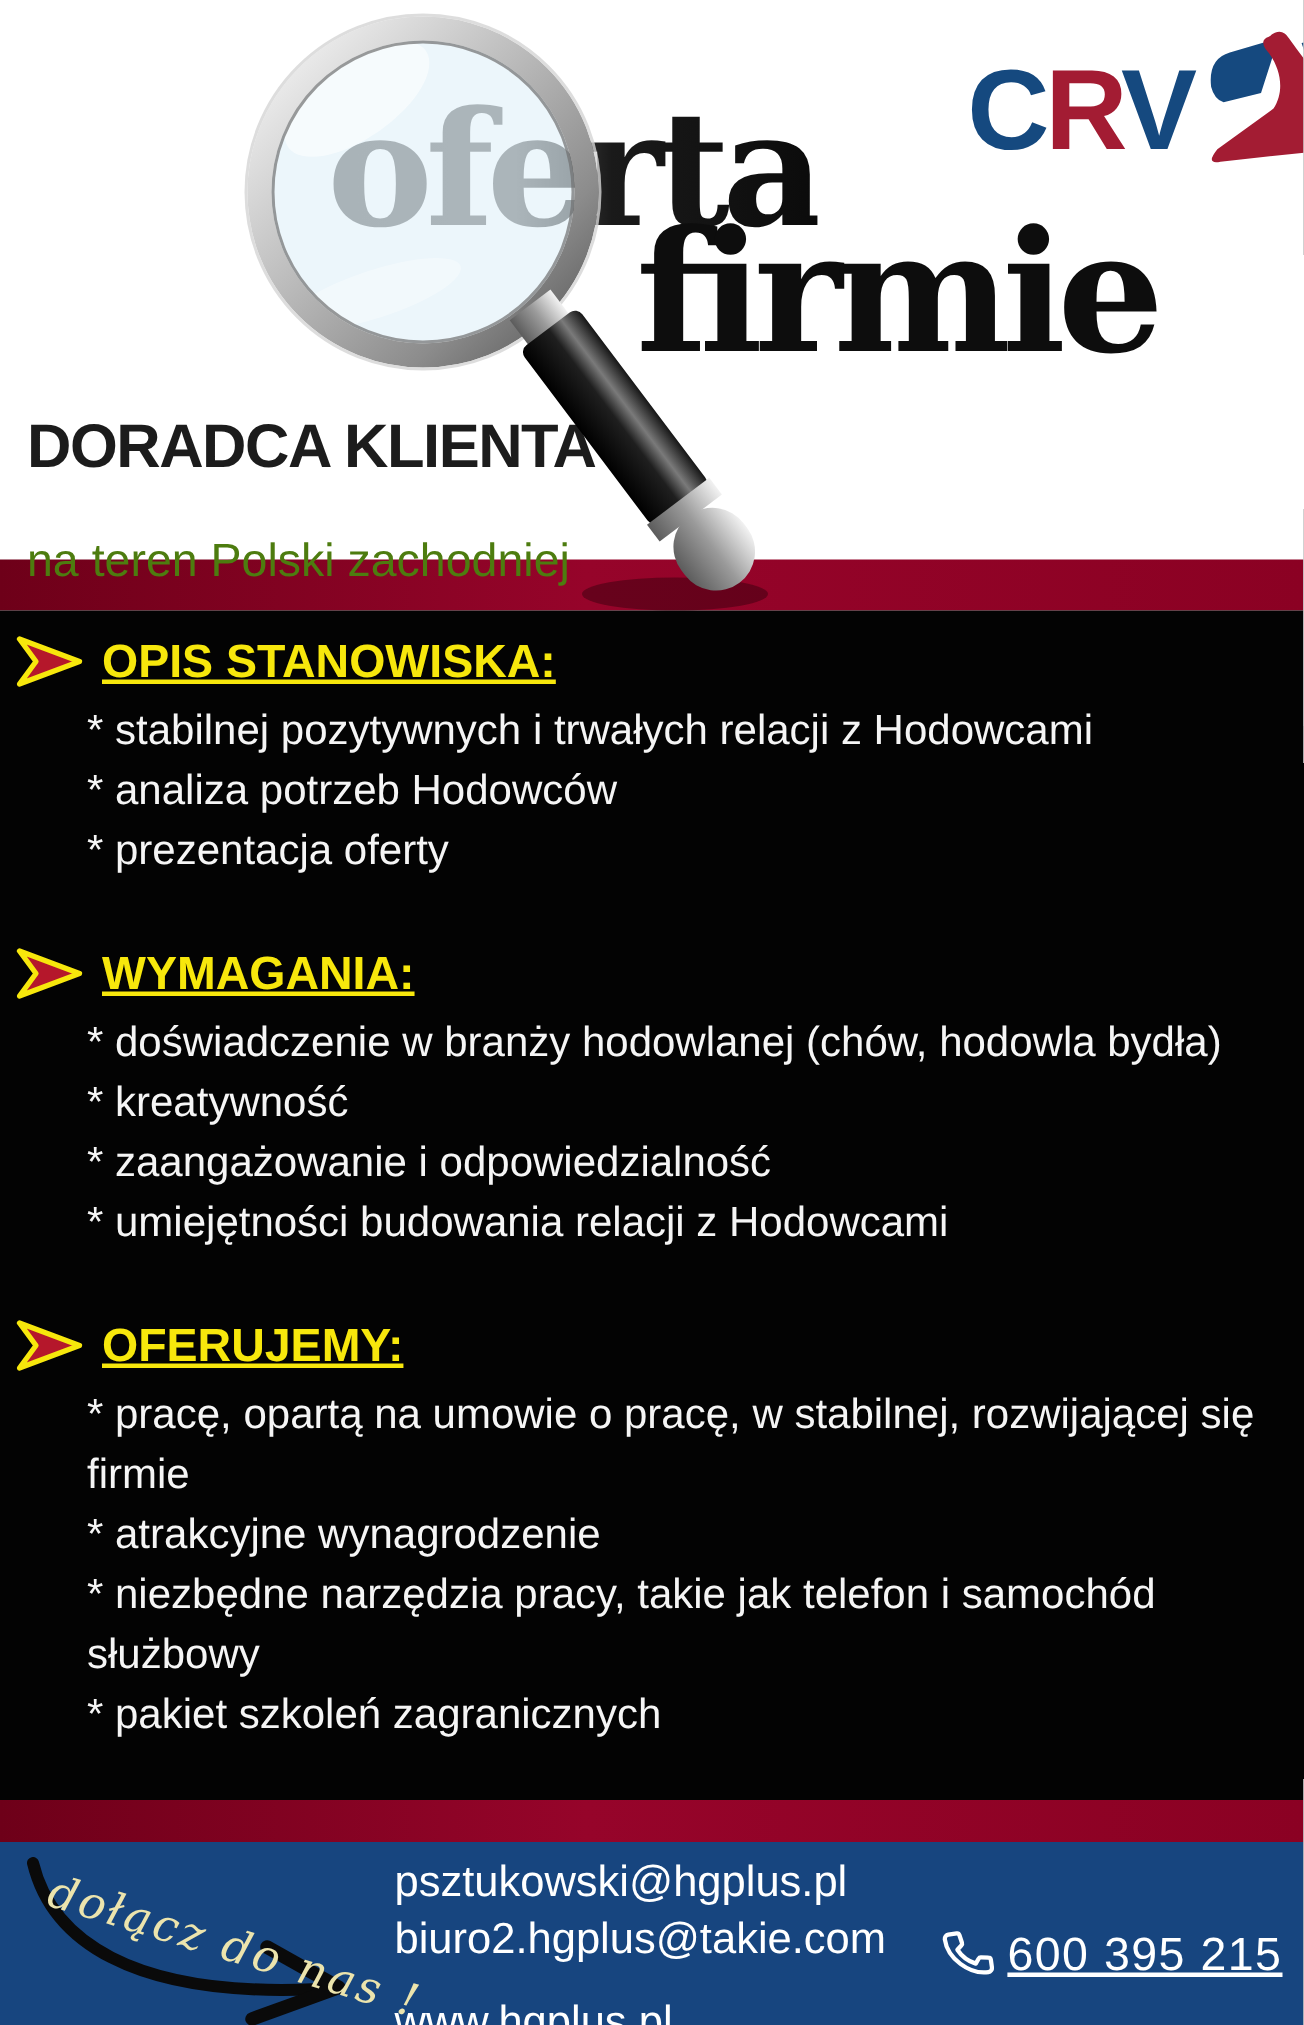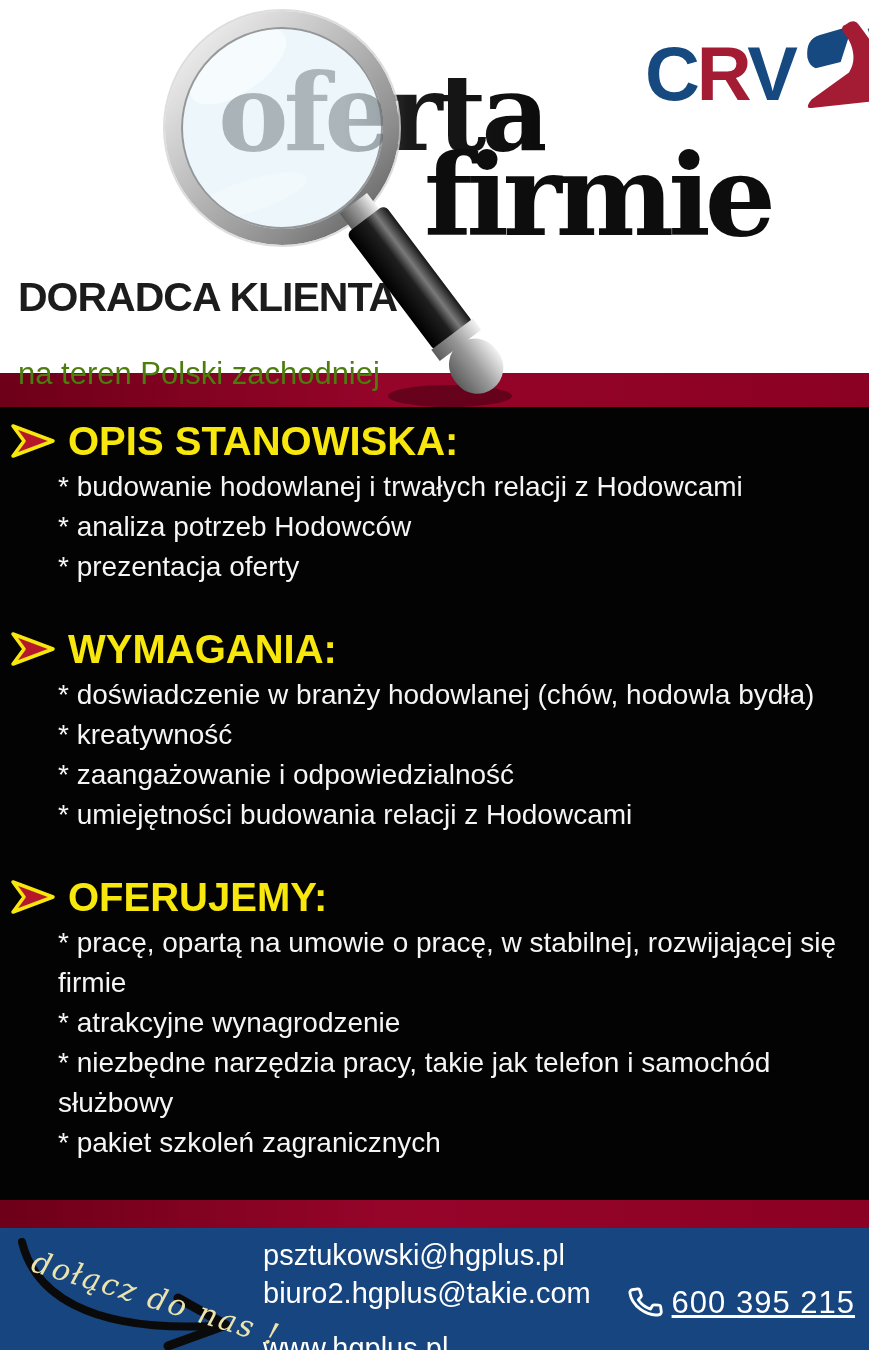--- a/index.html
+++ b/index.html
@@ -33,22 +33,22 @@
     background:linear-gradient(90deg,#6e0019 0%,#96042a 45%,#8b0123 100%);}
   .redbar.top-bar{top:373px;}
   .redbar.bottom-bar{top:1200px;height:28px;}
 
   
   .black{position:absolute;left:0;top:407px;width:869px;height:793px;background:#030303;
     box-sizing:border-box;padding:16px 8px 0 8px;color:#f5f5f5;}
   .sec + .sec{margin-top:44px;}
   .sec-head{display:flex;align-items:center;margin-left:2px;}
   .sec-head svg{flex:0 0 auto;}
-  .sec-head h2{margin:0 0 0 12px;font-size:40px;line-height:36px;font-weight:bold;
-    color:#f7e70c;letter-spacing:0;}
+  .sec-head h2{margin:0 0 0 12px;font-size:31px;line-height:36px;font-weight:bold;
+    color:#f7e70c;letter-spacing:0;text-decoration:underline;}
   .items{margin:8px 4px 0 50px;}
   .items p{margin:0;font-size:28px;line-height:40px;font-weight:400;color:#f5f5f5;}
 
   
   .footer{position:absolute;left:0;top:1228px;width:869px;height:122px;background:#17457f;}
   .cta-arrow{position:absolute;left:14px;top:10px;}
   .cta-text{position:absolute;left:38px;top:16px;transform:rotate(17deg);transform-origin:left top;
     font-family:"DejaVu Serif",serif;font-style:italic;font-size:30px;letter-spacing:2px;
     color:#ece4ad;white-space:nowrap;}
   .contact{position:absolute;left:263px;top:8px;color:#ffffff;}
@@ -126,21 +126,21 @@
   <div class="black">
 
     <div class="sec">
       <div class="sec-head">
         <svg width="46" height="36" viewBox="0 0 46 36">
           <polygon points="3,3 43,18 3,33 14,18" fill="#b5172b" stroke="#f7e70c" stroke-width="3.5" stroke-linejoin="round"></polygon>
         </svg>
         <h2>OPIS STANOWISKA:</h2>
       </div>
       <div class="items">
-        <p>* budowanie hodowlanej i trwałych relacji z Hodowcami</p>
+        <p>* stabilnej pozytywnych i trwałych relacji z Hodowcami</p>
         <p>* analiza potrzeb Hodowców</p>
         <p>* prezentacja oferty</p>
       </div>
     </div>
 
     <div class="sec">
       <div class="sec-head">
         <svg width="46" height="36" viewBox="0 0 46 36">
           <polygon points="3,3 43,18 3,33 14,18" fill="#b5172b" stroke="#f7e70c" stroke-width="3.5" stroke-linejoin="round"></polygon>
         </svg>

